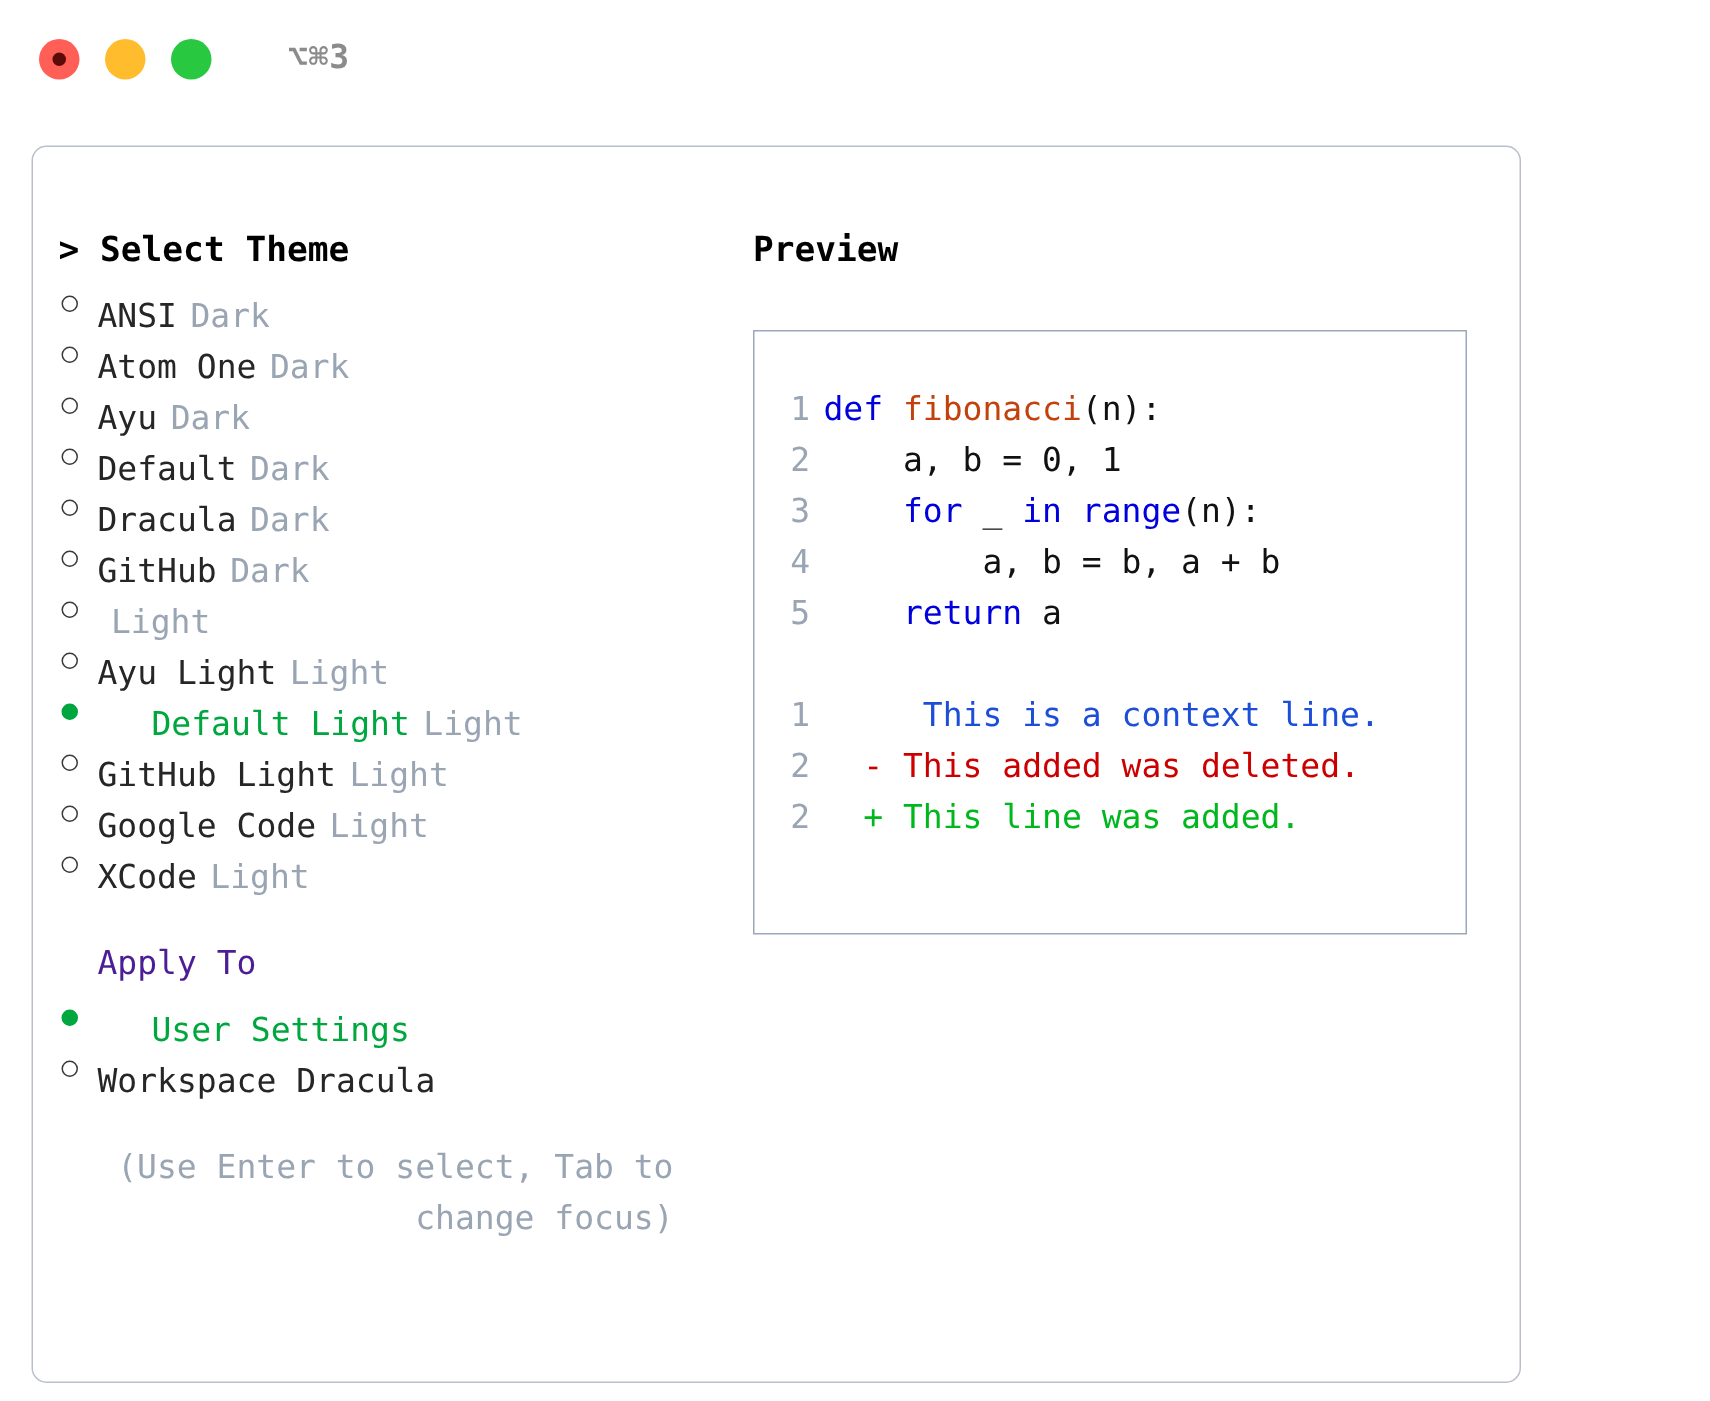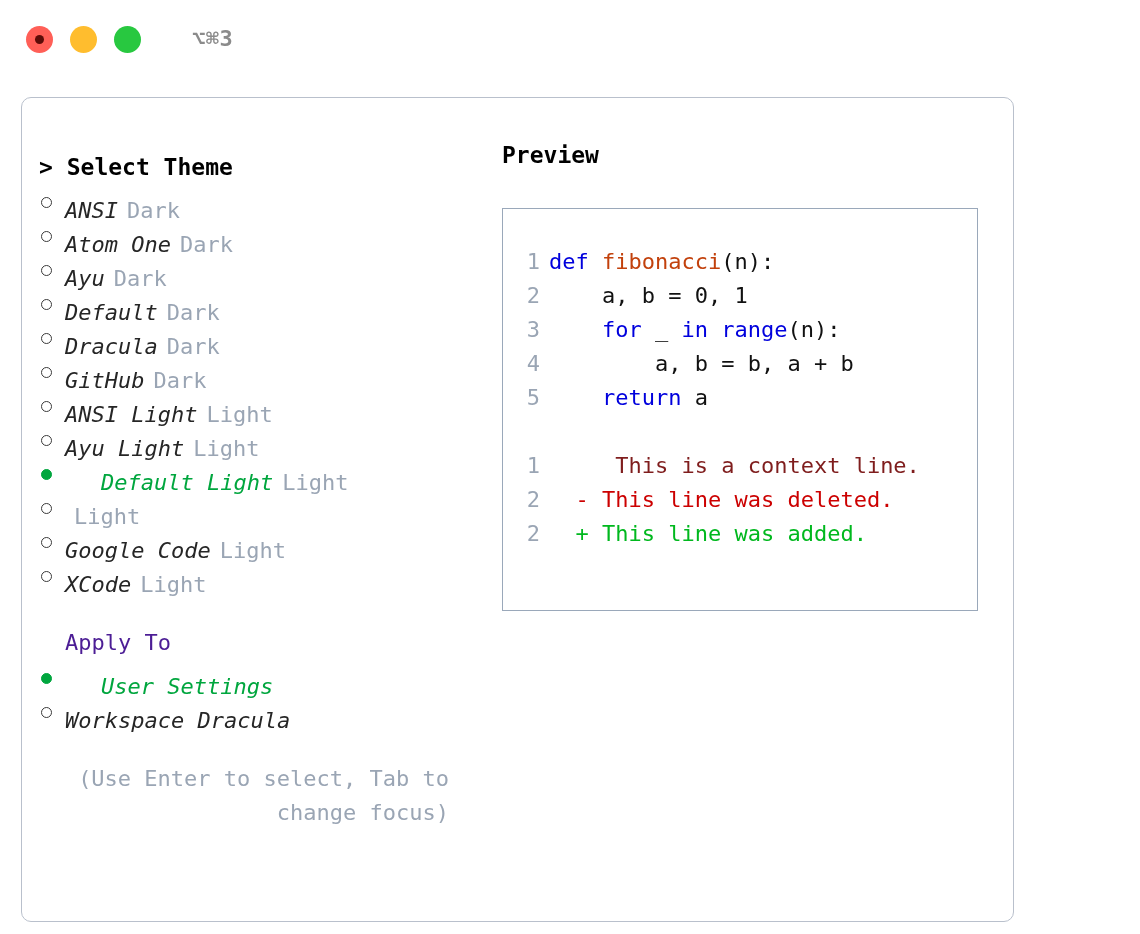--- a/index.html
+++ b/index.html
@@ -131,21 +131,21 @@
     box-sizing: border-box;
   }
   .bullet.off::before {
     border: 1.6px solid #3a3a3a;
     background: transparent;
   }
   .bullet.on::before {
     background: #00a63e;
     border: 1.6px solid #00a63e;
   }
-  .row .label { color: #262626; font-style: italic; }
+  .row .label { color: #262626; }
   .row.selected .label { color: #00a63e; margin-left: 36px; }
   .row .variant {
     color: #9aa5b4;
     margin-left: 9px;
   }
 
   .apply-head {
     font-size: 22px;
     color: #4c1d95;
     line-height: 34px;
@@ -161,21 +161,21 @@
     line-height: 34px;
     width: 410px;
     white-space: pre-wrap;
     text-align: right;
   }
 
   
   .right-col {
     position: absolute;
     left: 480px;
-    top: 40px;
+    top: 52px;
     width: 490px;
   }
   .preview-title {
     font-size: 23px;
     font-weight: bold;
     color: #000000;
     line-height: 34px;
     white-space: pre;
   }
   .preview-box {
@@ -202,21 +202,21 @@
     padding-right: 9px;
     box-sizing: border-box;
   }
   .code-text { color: #111111; }
   .kw   { color: #0000dd; }
   .fn   { color: #c2410c; margin-top: 19px; }
   .pl   { color: #111111; }
 
   .diff-gap { height: 34px; }
   .diff-line { display: flex; font-size: 22px; line-height: 34px; height: 34px; white-space: pre; }
-  .diff-ctx  { color: #7f1d1d; }
+  .diff-ctx  { color: #1d4ed8; }
   .diff-del  { color: #cc0000; }
   .diff-add  { color: #00b81e; }
 </style>
 </head>
 <body>
 
 <div class="page">
 
   <div class="titlebar">
     <div class="lights">
@@ -233,24 +233,24 @@
       <div class="left-col">
         <div class="section-head">&gt; Select Theme</div>
 
         <div class="theme-list">
             <div class="row"><span class="bullet off"></span><span class="label">ANSI</span><span class="variant">Dark</span></div>
             <div class="row"><span class="bullet off"></span><span class="label">Atom One</span><span class="variant">Dark</span></div>
             <div class="row"><span class="bullet off"></span><span class="label">Ayu</span><span class="variant">Dark</span></div>
             <div class="row"><span class="bullet off"></span><span class="label">Default</span><span class="variant">Dark</span></div>
             <div class="row"><span class="bullet off"></span><span class="label">Dracula</span><span class="variant">Dark</span></div>
             <div class="row"><span class="bullet off"></span><span class="label">GitHub</span><span class="variant">Dark</span></div>
-            <div class="row"><span class="bullet off"></span><span class="label">ANSI Light</span><span class="variant">Light</span></div>
+            <div class="row"><span class="bullet off"></span><span class="variant">Light</span></div>
             <div class="row"><span class="bullet off"></span><span class="label">Ayu Light</span><span class="variant">Light</span></div>
             <div class="row selected"><span class="bullet on"></span><span class="label">Default Light</span><span class="variant">Light</span></div>
-            <div class="row"><span class="bullet off"></span><span class="variant">Light</span></div>
+            <div class="row"><span class="bullet off"></span><span class="label">GitHub Light</span><span class="variant">Light</span></div>
             <div class="row"><span class="bullet off"></span><span class="label">Google Code</span><span class="variant">Light</span></div>
             <div class="row"><span class="bullet off"></span><span class="label">XCode</span><span class="variant">Light</span></div>
           </div>
 
         <div class="apply-head">Apply To</div>
 
         <div class="apply-list">
             <div class="row selected"><span class="bullet on"></span><span class="label">User Settings</span></div>
             <div class="row"><span class="bullet off"></span><span class="label">Workspace Dracula</span></div>
           </div>
@@ -265,21 +265,21 @@
           <div class="code-block">
               <div class="code-line"><span class="ln">1</span><span class="code-text"><span class="kw">def </span><span class="fn">fibonacci</span><span class="pl">(n):</span></span></div>
               <div class="code-line"><span class="ln">2</span><span class="code-text"><span class="pl">    a, b = 0, 1</span></span></div>
               <div class="code-line"><span class="ln">3</span><span class="code-text"><span class="pl">    </span><span class="kw">for</span><span class="pl"> _ </span><span class="kw">in</span><span class="pl"> </span><span class="kw">range</span><span class="pl">(n):</span></span></div>
               <div class="code-line"><span class="ln">4</span><span class="code-text"><span class="pl">        a, b = b, a + b</span></span></div>
               <div class="code-line"><span class="ln">5</span><span class="code-text"><span class="pl">    </span><span class="kw">return</span><span class="pl"> a</span></span></div>
             </div>
           <div class="diff-gap"></div>
           <div class="diff-block">
               <div class="diff-line"><span class="ln">1</span><span class="diff-ctx">     This is a context line.</span></div>
-              <div class="diff-line"><span class="ln">2</span><span class="diff-del">  - This line was deleted.</span></div>
+              <div class="diff-line"><span class="ln">2</span><span class="diff-del">  - This added was deleted.</span></div>
               <div class="diff-line"><span class="ln">2</span><span class="diff-add">  + This line was added.</span></div>
             </div>
         </div>
       </div>
 
     </div>
   </div>
 </div>
 
 </body></html>

